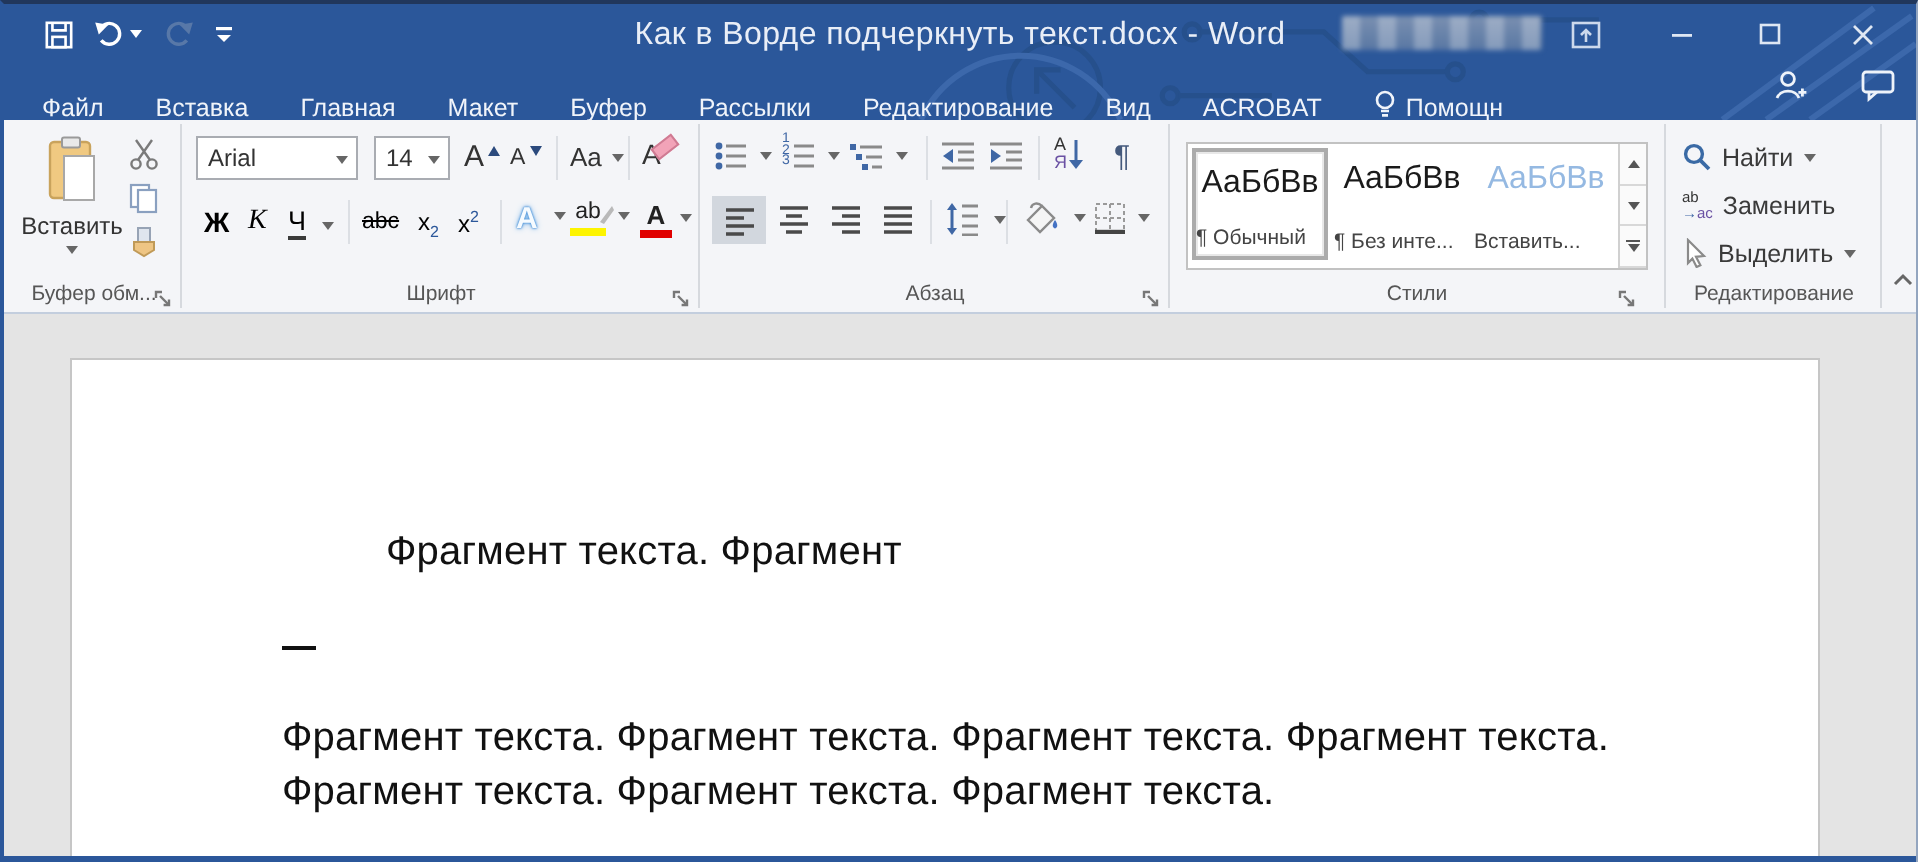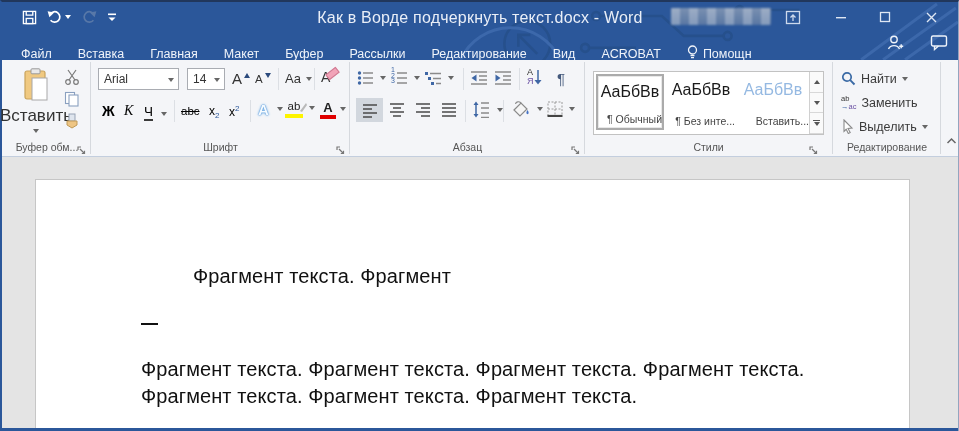--- a/index.html
+++ b/index.html
@@ -36,40 +36,40 @@
   .glabel { position:absolute; left:0; right:0; bottom:3px; text-align:center; font-size:10.5px; color:#565656; white-space:nowrap; }
   .launcher { position:absolute; right:3px; bottom:4px; width:10px; height:10px; }
   .dar { width:0; height:0; border-left:3.5px solid transparent; border-right:3.5px solid transparent; border-top:4px solid #666; display:inline-block; }
   .vsep { position:absolute; width:1px; background:#dcdfe4; }
   .combo { position:absolute; height:22px; background:#fff; border:1px solid #a9acb2; font-size:12px; color:#333; display:flex; align-items:center; padding-left:5px; }
   .combo .dar { position:absolute; right:4px; top:9px; }
   .rbtn { position:absolute; display:flex; align-items:flex-end; gap:2px; color:#333; }
 
   
   #paste { left:6px; top:8px; width:52px; height:76px; display:flex; flex-direction:column; align-items:center; }
-  #paste .lbl { font-size:17px; color:#333; margin-top:4px; }
+  #paste .lbl { font-size:12px; color:#333; margin-top:4px; }
   #paste .dar { margin-top:3px; }
 
   
   .bold-zh { font-weight:bold; font-size:14px; }
   .ital-k { font-style:italic; font-family:"Liberation Serif",serif; font-size:14px; }
   .und-ch { font-size:13.5px; border-bottom:2px solid #3a3a3a; line-height:1.05; }
   .strike { font-size:11.5px; text-decoration:line-through; }
   .subsup { font-size:12px; }
   .subsup .mk { font-size:8px; color:#2b579a; }
   .effectsA { font-size:15px; font-weight:bold; color:#f6fbff; text-shadow:0 0 1.5px #3d8bd8, 0 0 3px #7fb8ea, 0 0 1px #2f7fd0; }
   .barbtn { display:flex; flex-direction:column; align-items:center; line-height:1; }
   .barbtn .t { font-size:11.5px; color:#222; }
   .barbtn .bar { margin-top:1px; }
 
   
   #gallery { position:absolute; left:7px; top:11px; width:231px; height:64px; background:#fff; border:1px solid #c2c2c2; }
   .scard { position:absolute; top:2px; height:56px; }
   .scard .prev { position:absolute; left:0; right:0; top:7px; text-align:center; font-size:16px; color:#1a1a1a; white-space:nowrap; overflow:hidden; }
-  .scard .nm { position:absolute; left:0; right:0; bottom:3px; text-align:right; font-size:10.5px; color:#444; white-space:nowrap; overflow:hidden; }
+  .scard .nm { position:absolute; left:0; right:0; bottom:3px; text-align:left; font-size:10.5px; color:#444; white-space:nowrap; overflow:hidden; }
   .scard.sel { border:2px solid #ababab; outline:1px solid #e8e8e8; outline-offset:-3px; }
   .scard.heading .prev { color:#95b9e2; }
   #galscroll { position:absolute; right:0; top:0; bottom:0; width:14px; border-left:1px solid #d0d0d0; display:flex; flex-direction:column; }
   #galscroll > div { flex:1; background:#fafafa; border-bottom:1px solid #d8d8d8; display:flex; align-items:center; justify-content:center; flex-direction:column; gap:1px; }
   .uar { width:0; height:0; border-left:3px solid transparent; border-right:3px solid transparent; border-bottom:4px solid #555; }
   .dar2 { width:0; height:0; border-left:3px solid transparent; border-right:3px solid transparent; border-top:4px solid #555; }
   .morebar { width:7px; height:1.5px; background:#555; }
 
   
   .edrow { position:absolute; left:7px; display:flex; align-items:center; gap:5px; font-size:12.5px; color:#3a3a3a; white-space:nowrap; }

